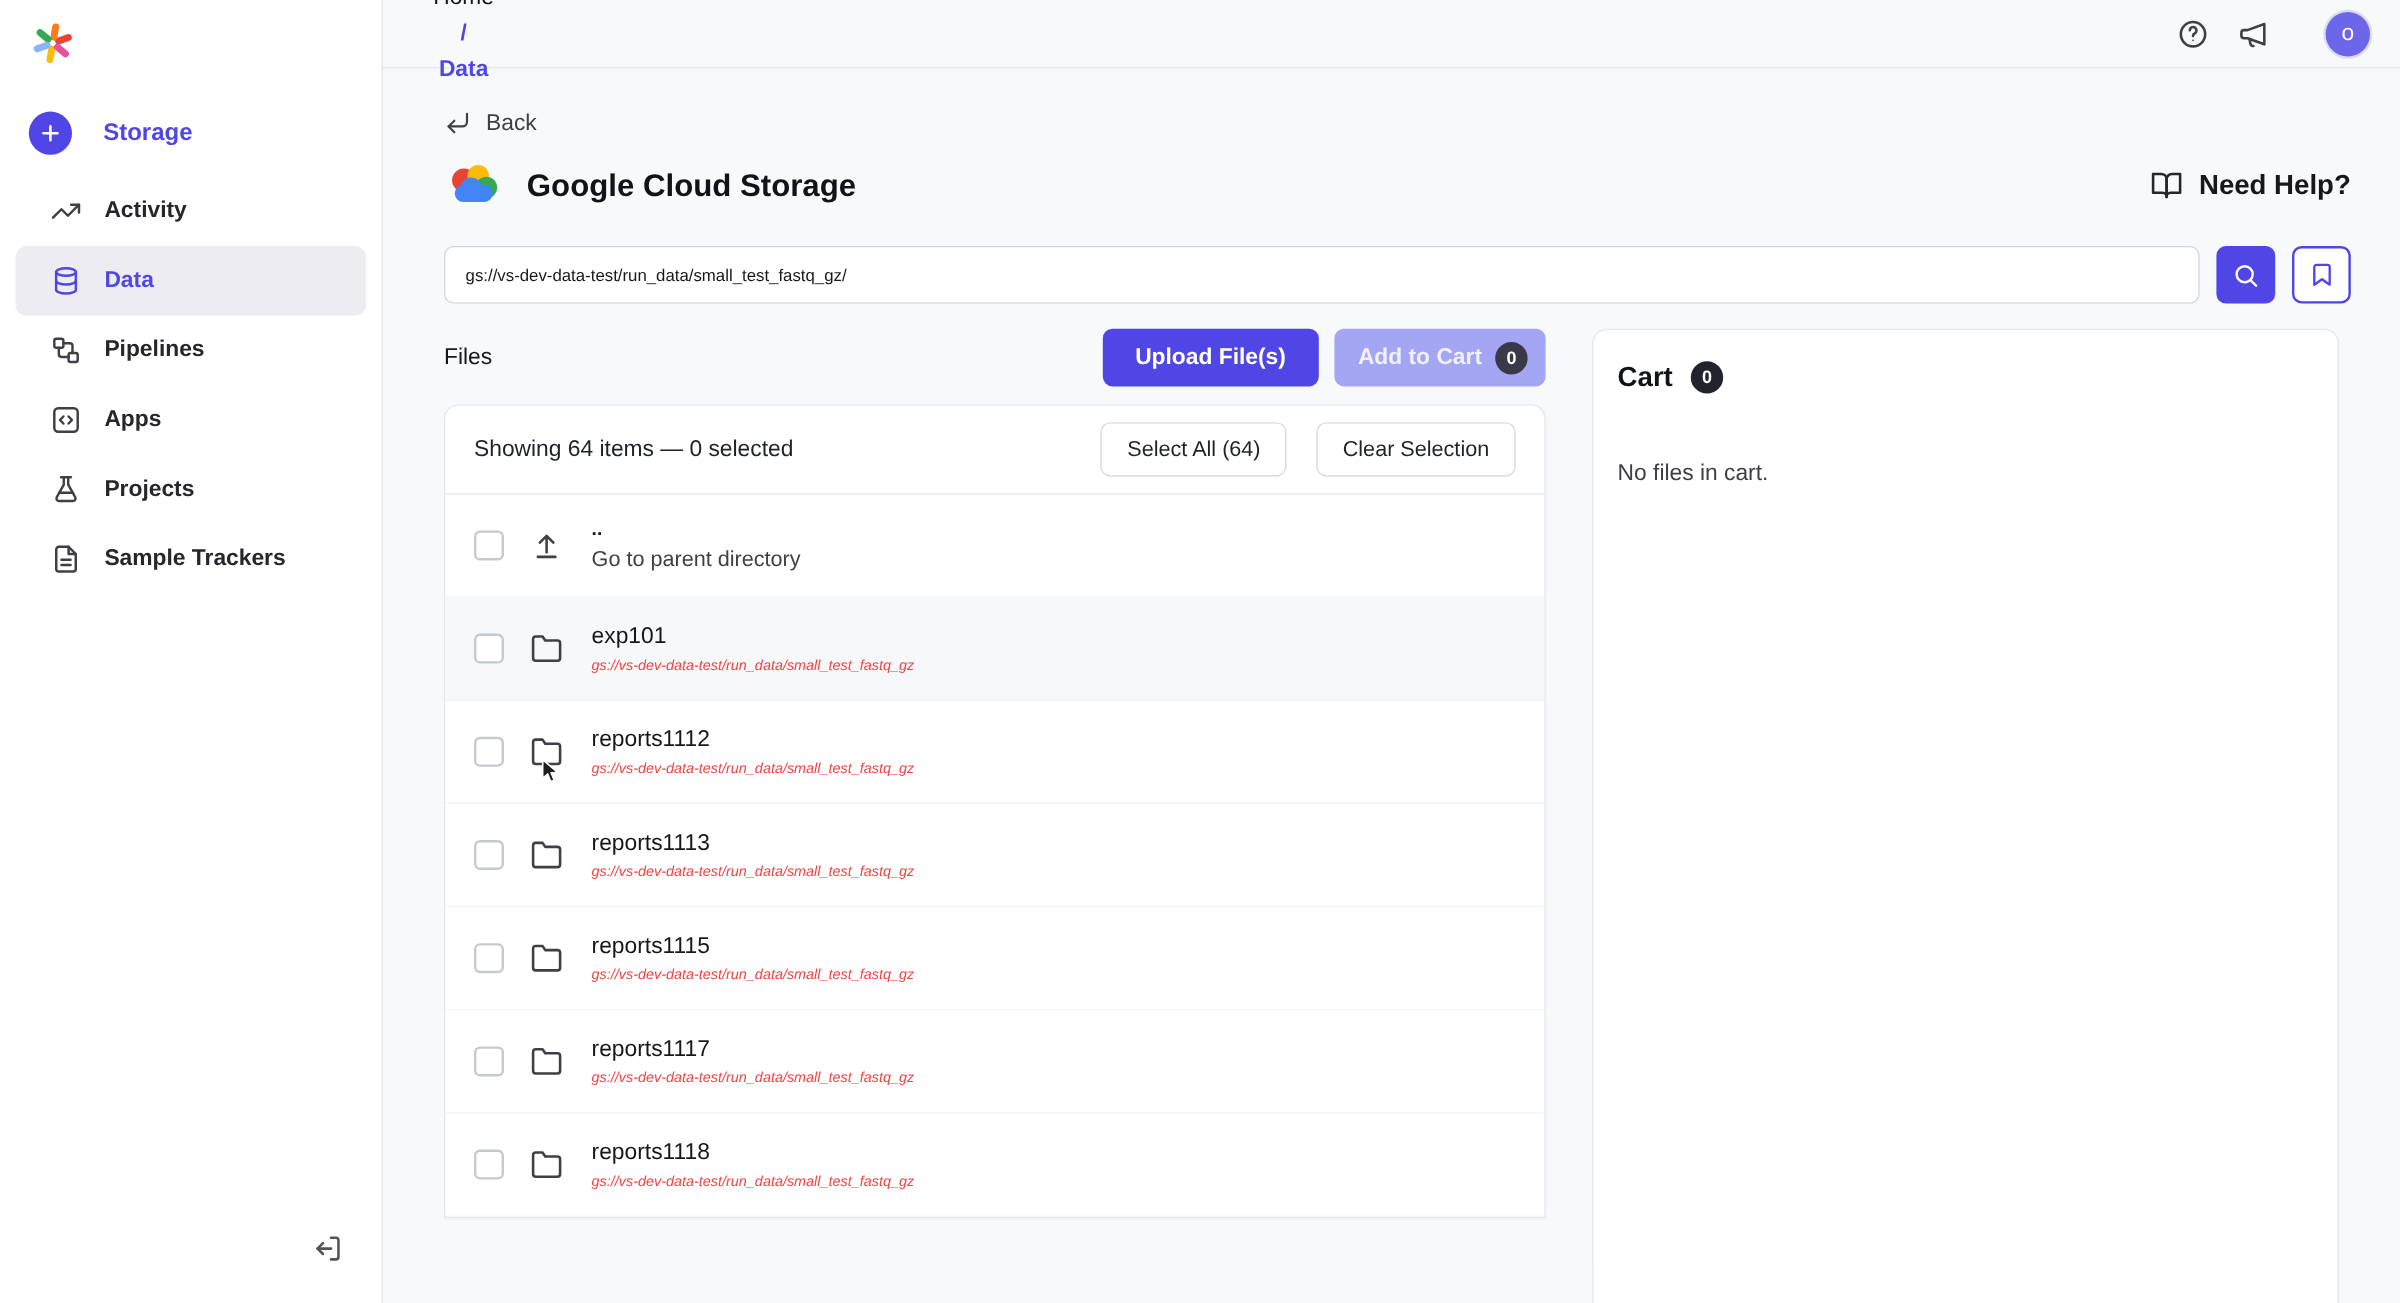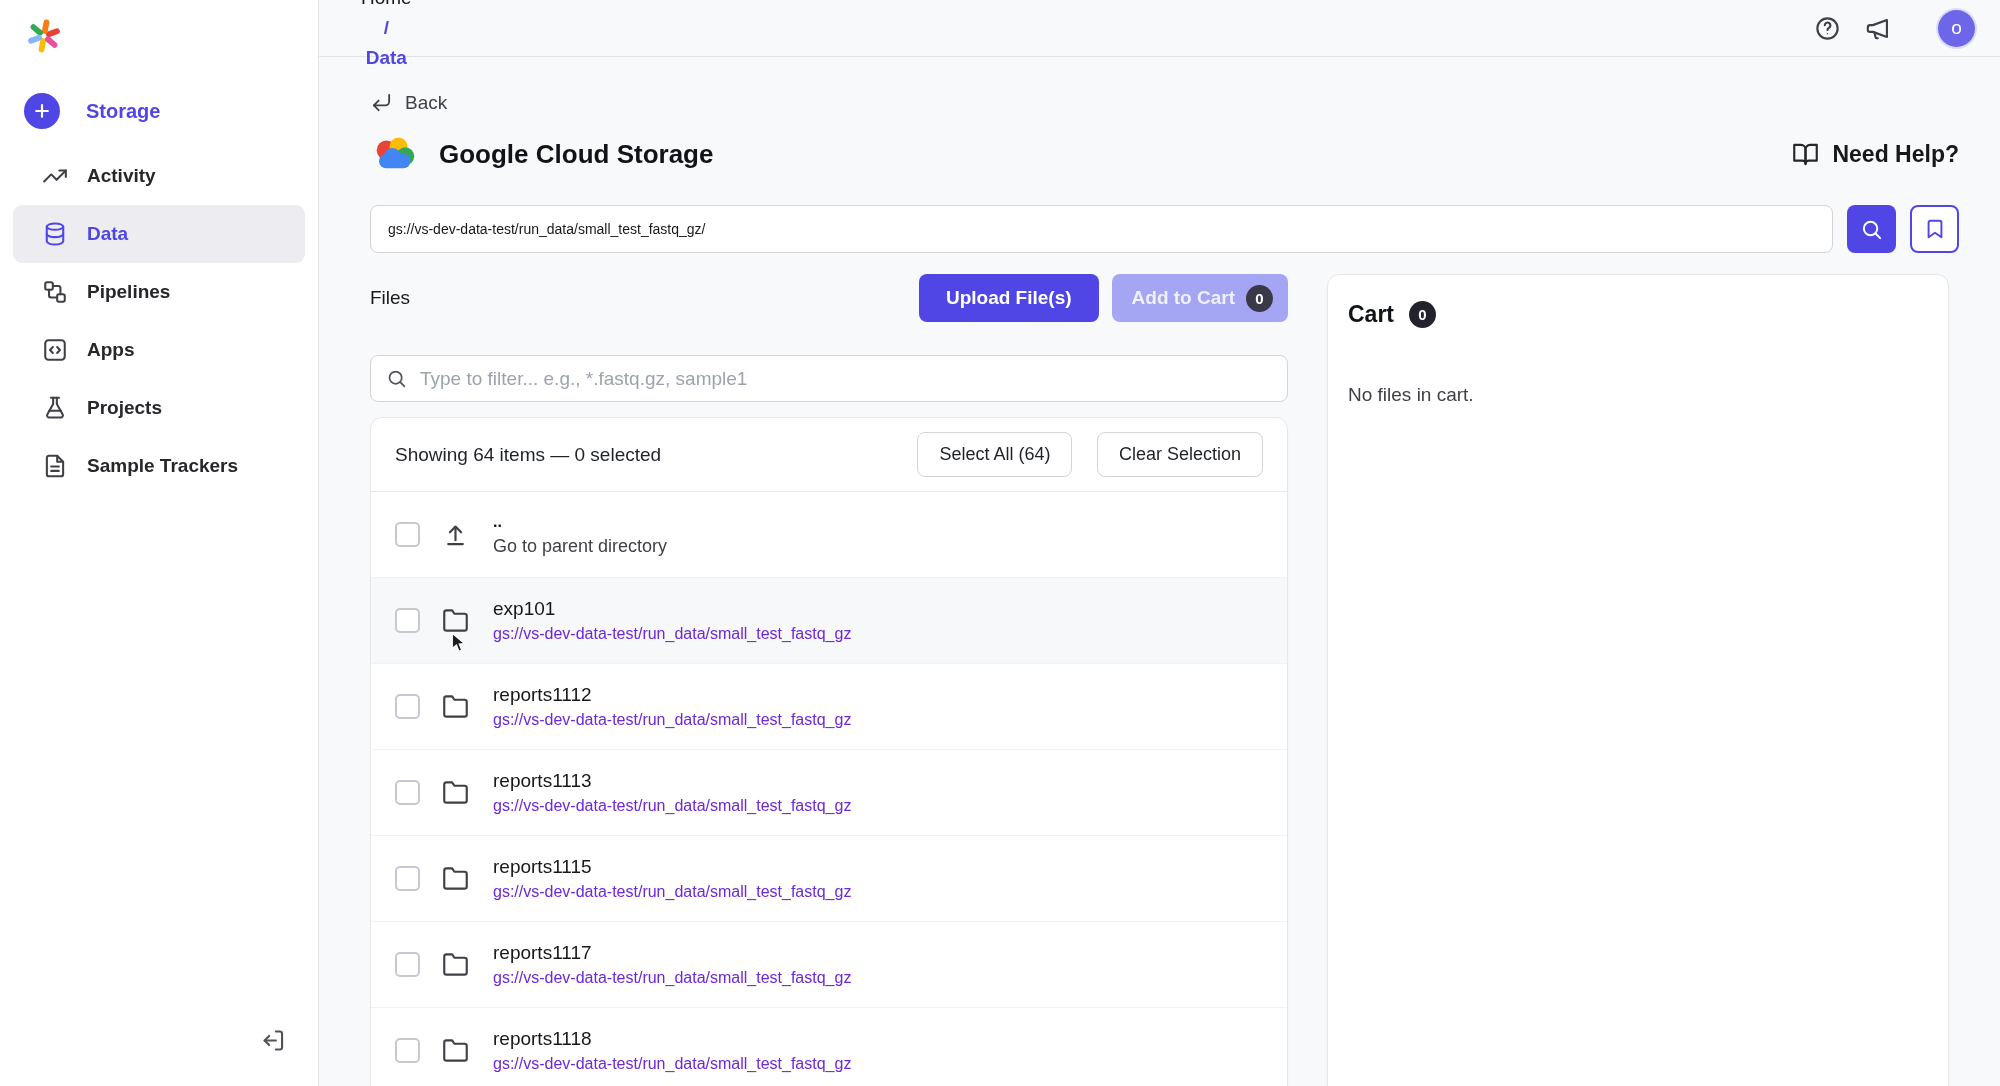--- a/index.html
+++ b/index.html
@@ -95,21 +95,21 @@
   .list-header .chip-group{margin-left:auto;}
 
   .file-row{display:flex;align-items:center;height:85px;padding:0 24px;
             border-bottom:1px solid #f1f2f5;cursor:pointer;}
   .file-row.highlighted{background:#f7f8fa;}
   .checkbox{width:21px;height:21px;border:2px solid #c6c9cf;border-radius:5px;background:#fff;
             flex:none;cursor:pointer;}
   .row-icon{width:27px;height:27px;color:#3f3f46;margin-left:22px;flex:none;}
   .row-text{margin-left:24px;display:flex;flex-direction:column;gap:5px;}
   .row-name{font-size:19px;font-weight:500;color:#18181b;}
-  .row-path{font-size:16px;color:#6d28d9;}
+  .row-path{font-size:12px;color:#ef4444;font-style:italic;}
   .parent-name{font-size:16px;font-weight:600;color:#18181b;}
   .parent-desc{font-size:18px;color:#3f3f46;}
 
   
   .cart-panel{background:#fff;border:1px solid #e5e7eb;border-radius:12px;height:842px;
               padding:26px 20px;box-sizing:border-box;box-shadow:0 1px 2px rgba(16,24,40,.03);}
   .cart-header{display:flex;align-items:center;gap:15px;}
   .cart-title{font-size:23px;font-weight:700;color:#101418;}
   .cart-badge{background:#23232e;}
   .cart-empty{margin-top:56px;font-size:19px;color:#3f3f46;}
@@ -296,29 +296,20 @@
 
         <div class="files-row">
           <span class="files-label">Files</span>
           <button class="btn upload-btn">Upload File(s)</button>
           <button class="btn add-cart-btn">
             <span>Add to Cart</span>
             <span class="count-badge">0</span>
           </button>
         </div>
 
-        <div class="filter-box">
-          <span class="filter-icon">
-            <svg viewBox="0 0 24 24" width="21" height="21" fill="none" stroke="currentColor" stroke-width="2" stroke-linecap="round">
-              <circle cx="11" cy="11" r="7"></circle>
-                <path d="M16.5 16.5L21 21"></path>
-            </svg>
-          </span>
-          <input class="filter-input" type="text" placeholder="Type to filter... e.g., *.fastq.gz, sample1" style="">
-        </div>
 
         <div class="list-panel">
           <div class="list-header">
             <span class="list-summary">Showing 64 items — 0 selected</span>
             <span class="chip-group">
               <button class="chip-btn">Select All (64)</button>
               <button class="chip-btn">Clear Selection</button>
             </span>
           </div>
 

